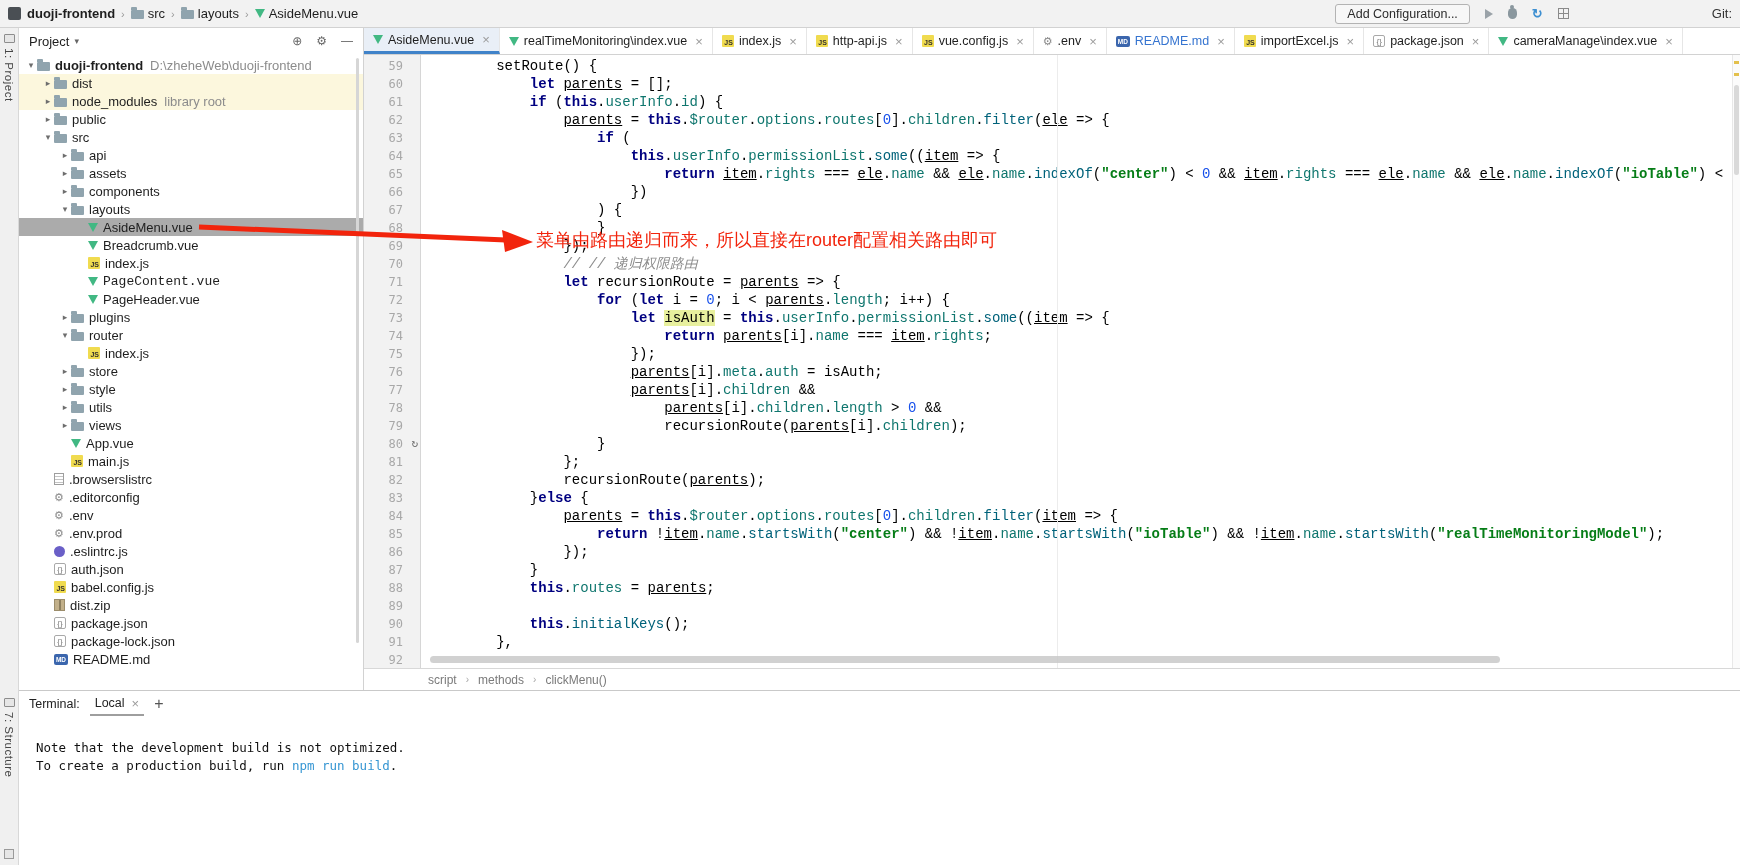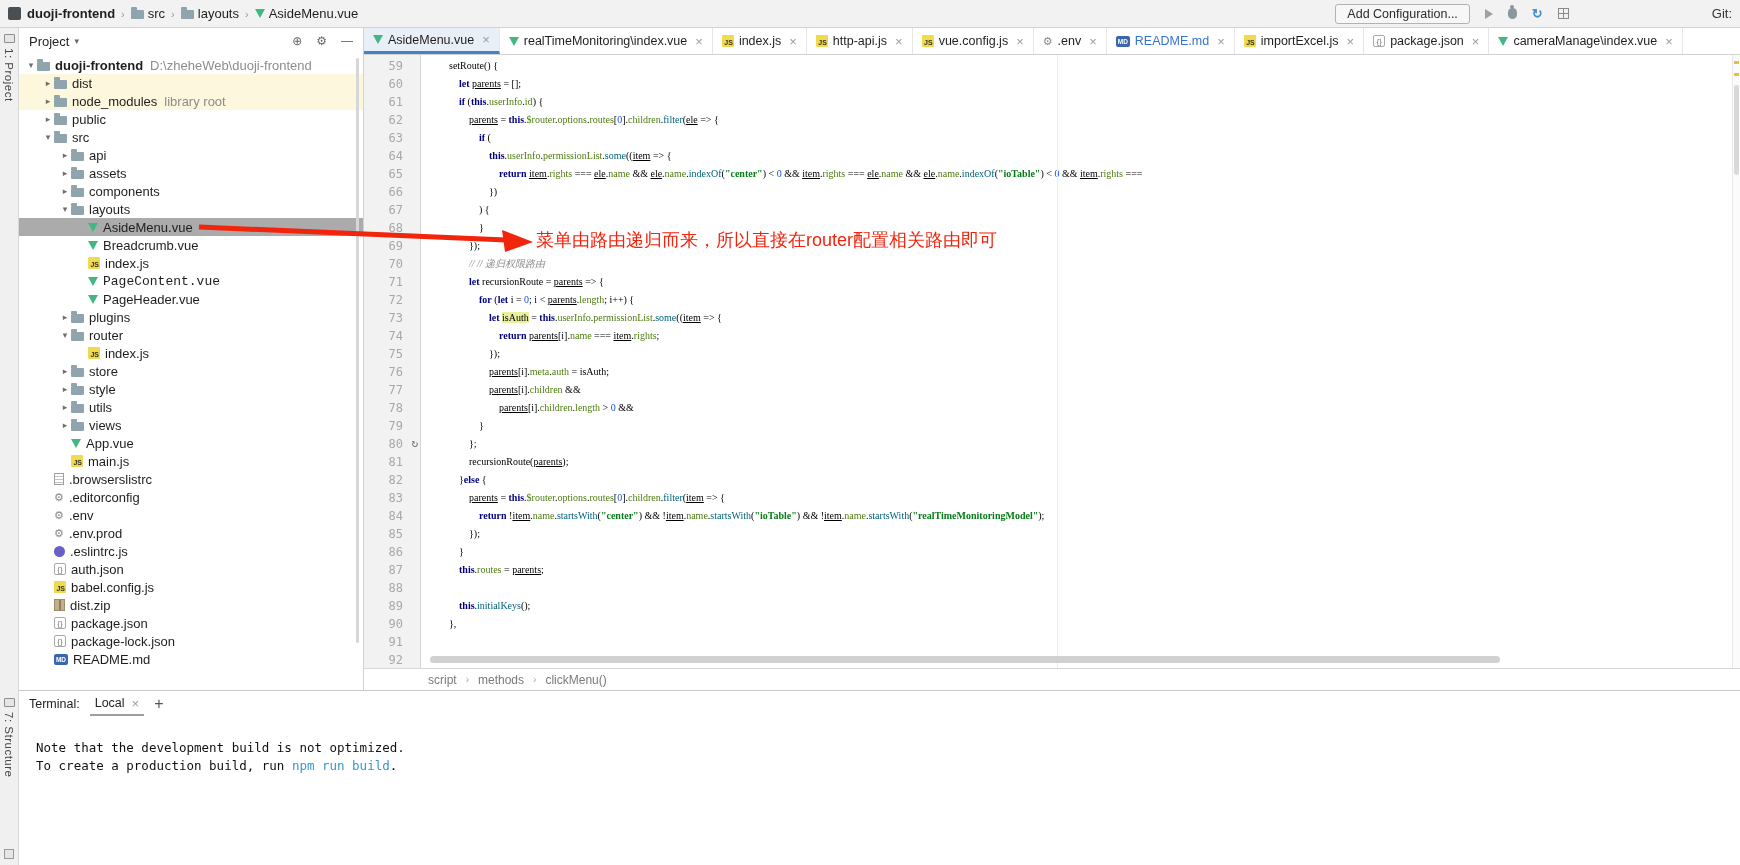--- a/index.html
+++ b/index.html
@@ -48,37 +48,37 @@
   .editor-col{flex:1;display:flex;flex-direction:column;min-width:0;background:#fff}
   .tabbar{flex:0 0 27px;height:27px;display:flex;align-items:stretch;border-bottom:1px solid #d2d2d2;background:#fff;overflow:hidden}
   .tab{display:flex;align-items:center;padding:0 9px;gap:5px;border-right:1px solid #e6e6e6;font-size:12.5px;white-space:nowrap}
   .tab.active{background:#e9eff7;border-bottom:3px solid #4083c9}
   .tab-close{color:#9b9b9b;font-size:13px;margin-left:3px}
   .tab-label.modified{color:#3574d0}
   .code-wrap{flex:1;display:flex;min-height:0;position:relative}
   .gutter{flex:0 0 57px;width:57px;background:#f2f2f2;border-right:1px solid #d6d6d6;padding-top:2px;font-family:"DejaVu Sans Mono",monospace;font-size:12px;color:#a8a8a8;text-align:right}
   .gutter-line{height:18px;line-height:18px;padding-right:17px;position:relative}
   .gutter-ic{position:absolute;right:2px;top:0;color:#6b6b6b;font-size:11px}
-  .code-scroll{flex:1;overflow:hidden;position:relative;padding:2px 0 0 8px;font-family:Liberation Serif, serif;font-size:10px}
+  .code-scroll{flex:1;overflow:hidden;position:relative;padding:2px 0 0 8px;font-family:Liberation Mono, monospace;font-size:14px}
   .code-line{height:18px;line-height:18px;white-space:pre}
   .margin-guide{position:absolute;left:636px;top:0;bottom:0;width:1px;background:#ececec}
   .hsb{position:absolute;left:66px;bottom:5px;width:1070px;height:7px;border-radius:4px;background:#c9c9c9;opacity:.85}
   .estripe{position:absolute;right:0;top:0;bottom:0;width:8px;background:#fbfbfb;border-left:1px solid #e8e8e8}
   .emark{position:absolute;right:1px;width:5px;height:3px;background:#e3c04c}
   .vsb{position:absolute;right:1px;top:4px;width:5px;height:90px;background:#d9d9d9;border-radius:3px}
   .crumbs{flex:0 0 22px;border-top:1px solid #d8d8d8;display:flex;align-items:center;padding-left:64px;gap:9px;color:#7a7a7a;font-size:12px;background:#fff}
   .crumb-sep{color:#a8a8a8;font-size:10px}
 
   
   .s-p{color:#000}
   .s-kw{color:#000080;font-weight:bold}
   .s-str{color:#067d17;font-weight:bold}
   .s-num{color:#1750eb}
   .s-cmt{color:#8c8c8c;font-style:italic}
-  .s-prop{color:#4d7c0f}
+  .s-prop{color:#0f766e}
   .s-call{color:#00627a}
   .s-u{color:#000;text-decoration:underline}
   .s-hl{color:#000;background:#e8f09e}
 
   
   .terminal{flex:0 0 175px;height:175px;border-top:1px solid #c9c9c9;background:#fff;display:flex;flex-direction:column}
   .term-header{flex:0 0 26px;display:flex;align-items:center;padding:0 10px;gap:10px;font-size:12.5px;color:#222}
   .term-tab{display:flex;align-items:center;gap:7px;padding:3px 5px;border-bottom:2px solid #9e9e9e}
   .term-close{color:#9b9b9b;font-size:13px}
   .term-plus{color:#555;font-size:16px}
@@ -459,20 +459,21 @@
                 <div class="code-line"><span class="s-p">                </span><span class="s-p">});</span></div>
                 <div class="code-line"><span class="s-p">                </span><span class="s-cmt">// // 递归权限路由</span></div>
                 <div class="code-line"><span class="s-p">                </span><span class="s-kw">let</span><span class="s-p"> recursionRoute = </span><span class="s-u">parents</span><span class="s-p"> =&gt; {</span></div>
                 <div class="code-line"><span class="s-p">                    </span><span class="s-kw">for</span><span class="s-p"> (</span><span class="s-kw">let</span><span class="s-p"> i = </span><span class="s-num">0</span><span class="s-p">; i &lt; </span><span class="s-u">parents</span><span class="s-p">.</span><span class="s-prop">length</span><span class="s-p">; i++) {</span></div>
                 <div class="code-line"><span class="s-p">                        </span><span class="s-kw">let</span><span class="s-p"> </span><span class="s-hl">isAuth</span><span class="s-p"> = </span><span class="s-kw">this</span><span class="s-p">.</span><span class="s-prop">userInfo</span><span class="s-p">.</span><span class="s-prop">permissionList</span><span class="s-p">.</span><span class="s-call">some</span><span class="s-p">((</span><span class="s-u">item</span><span class="s-p"> =&gt; {</span></div>
                 <div class="code-line"><span class="s-p">                            </span><span class="s-kw">return</span><span class="s-p"> </span><span class="s-u">parents</span><span class="s-p">[i].</span><span class="s-prop">name</span><span class="s-p"> === </span><span class="s-u">item</span><span class="s-p">.</span><span class="s-prop">rights</span><span class="s-p">;</span></div>
                 <div class="code-line"><span class="s-p">                        </span><span class="s-p">});</span></div>
                 <div class="code-line"><span class="s-p">                        </span><span class="s-u">parents</span><span class="s-p">[i].</span><span class="s-prop">meta</span><span class="s-p">.</span><span class="s-prop">auth</span><span class="s-p"> = isAuth;</span></div>
                 <div class="code-line"><span class="s-p">                        </span><span class="s-u">parents</span><span class="s-p">[i].</span><span class="s-prop">children</span><span class="s-p"> &amp;&amp;</span></div>
                 <div class="code-line"><span class="s-p">                            </span><span class="s-u">parents</span><span class="s-p">[i].</span><span class="s-prop">children</span><span class="s-p">.</span><span class="s-prop">length</span><span class="s-p"> &gt; </span><span class="s-num">0</span><span class="s-p"> &amp;&amp;</span></div>
+                <div class="code-line"><span class="s-p">                            </span><span class="s-p">recursionRoute(</span><span class="s-u">parents</span><span class="s-p">[i].</span><span class="s-prop">children</span><span class="s-p">);</span></div>
                 <div class="code-line"><span class="s-p">                    </span><span class="s-p">}</span></div>
                 <div class="code-line"><span class="s-p">                </span><span class="s-p">};</span></div>
                 <div class="code-line"><span class="s-p">                </span><span class="s-p">recursionRoute(</span><span class="s-u">parents</span><span class="s-p">);</span></div>
                 <div class="code-line"><span class="s-p">            </span><span class="s-p">}</span><span class="s-kw">else</span><span class="s-p"> {</span></div>
                 <div class="code-line"><span class="s-p">                </span><span class="s-u">parents</span><span class="s-p"> = </span><span class="s-kw">this</span><span class="s-p">.</span><span class="s-prop">$router</span><span class="s-p">.</span><span class="s-prop">options</span><span class="s-p">.</span><span class="s-prop">routes</span><span class="s-p">[</span><span class="s-num">0</span><span class="s-p">].</span><span class="s-prop">children</span><span class="s-p">.</span><span class="s-call">filter</span><span class="s-p">(</span><span class="s-u">item</span><span class="s-p"> =&gt; {</span></div>
                 <div class="code-line"><span class="s-p">                    </span><span class="s-kw">return</span><span class="s-p"> !</span><span class="s-u">item</span><span class="s-p">.</span><span class="s-prop">name</span><span class="s-p">.</span><span class="s-call">startsWith</span><span class="s-p">(</span><span class="s-str">"center"</span><span class="s-p">) &amp;&amp; !</span><span class="s-u">item</span><span class="s-p">.</span><span class="s-prop">name</span><span class="s-p">.</span><span class="s-call">startsWith</span><span class="s-p">(</span><span class="s-str">"ioTable"</span><span class="s-p">) &amp;&amp; !</span><span class="s-u">item</span><span class="s-p">.</span><span class="s-prop">name</span><span class="s-p">.</span><span class="s-call">startsWith</span><span class="s-p">(</span><span class="s-str">"realTimeMonitoringModel"</span><span class="s-p">);</span></div>
                 <div class="code-line"><span class="s-p">                </span><span class="s-p">});</span></div>
                 <div class="code-line"><span class="s-p">            </span><span class="s-p">}</span></div>
                 <div class="code-line"><span class="s-p">            </span><span class="s-kw">this</span><span class="s-p">.</span><span class="s-prop">routes</span><span class="s-p"> = </span><span class="s-u">parents</span><span class="s-p">;</span></div>
                 <div class="code-line"><span class="s-p"></span></div>

